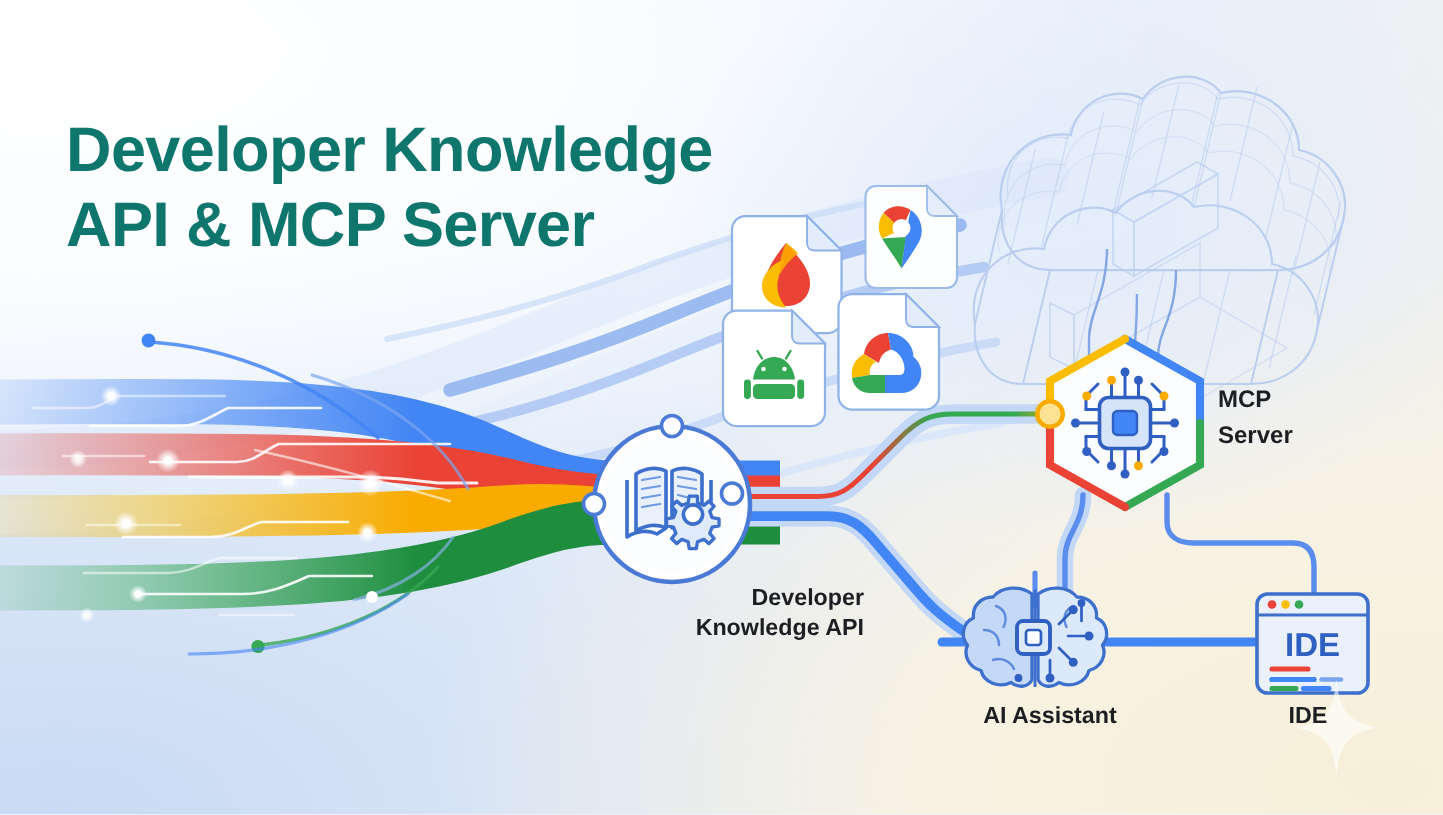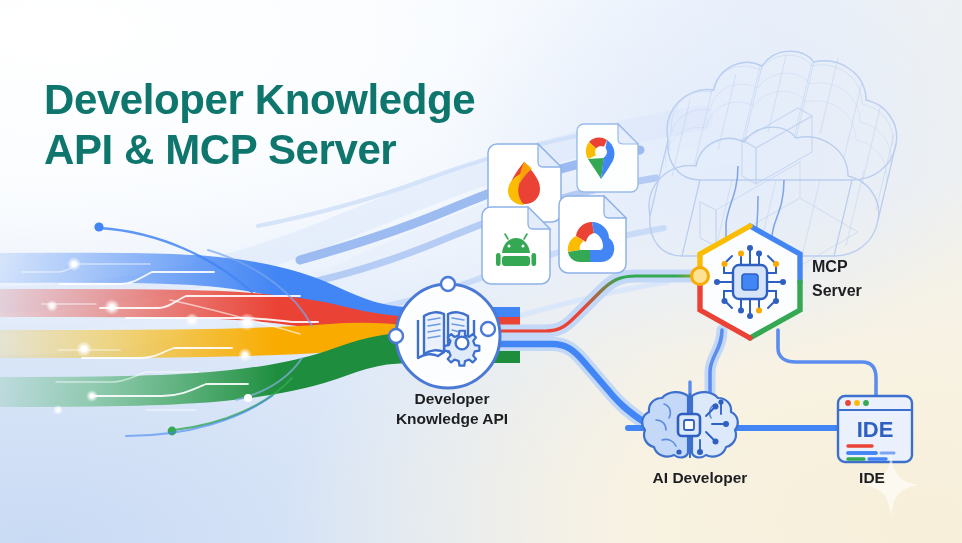--- a/index.html
+++ b/index.html
@@ -39,21 +39,21 @@
     position:absolute;left:44px;top:75px;
     font-size:42px;line-height:50px;font-weight:700;
     color:#0f766e;letter-spacing:-.4px;
     white-space:pre-line;
   }
   .node-label{
     position:absolute;
     color:#1d1e22;font-size:15.5px;line-height:20px;font-weight:700;
     text-align:center;white-space:pre-line;
   }
-  .label-api{left:328px;top:389px;width:248px;}
+  .label-api{left:328px;top:389px;width:248px;text-align:right;}
   .label-mcp{left:812px;top:255px;width:150px;text-align:left;font-size:16px;line-height:24px;}
   .label-ai{left:592px;top:468px;width:216px;}
   .label-ide{left:812px;top:468px;width:120px;}
 </style>
 </head>
 <body>
 
 <div id="stage">
 
   <div class="bg-base"></div>
@@ -483,16 +483,16 @@
     <path d="M27,0 C29,20 34,28 54,32 C34,36 29,44 27,64 C25,44 20,36 0,32 C20,28 25,20 27,0 Z" fill="#ffffff" opacity="0.82"></path>
   </svg>
 
   <div class="title">Developer Knowledge
 API &amp; MCP Server</div>
 
   <div class="node-label label-api">Developer
 Knowledge API</div>
   <div class="node-label label-mcp">MCP
 Server</div>
-  <div class="node-label label-ai">AI Developer</div>
+  <div class="node-label label-ai">AI Assistant</div>
   <div class="node-label label-ide">IDE</div>
 
 </div>
 
 </body></html>

